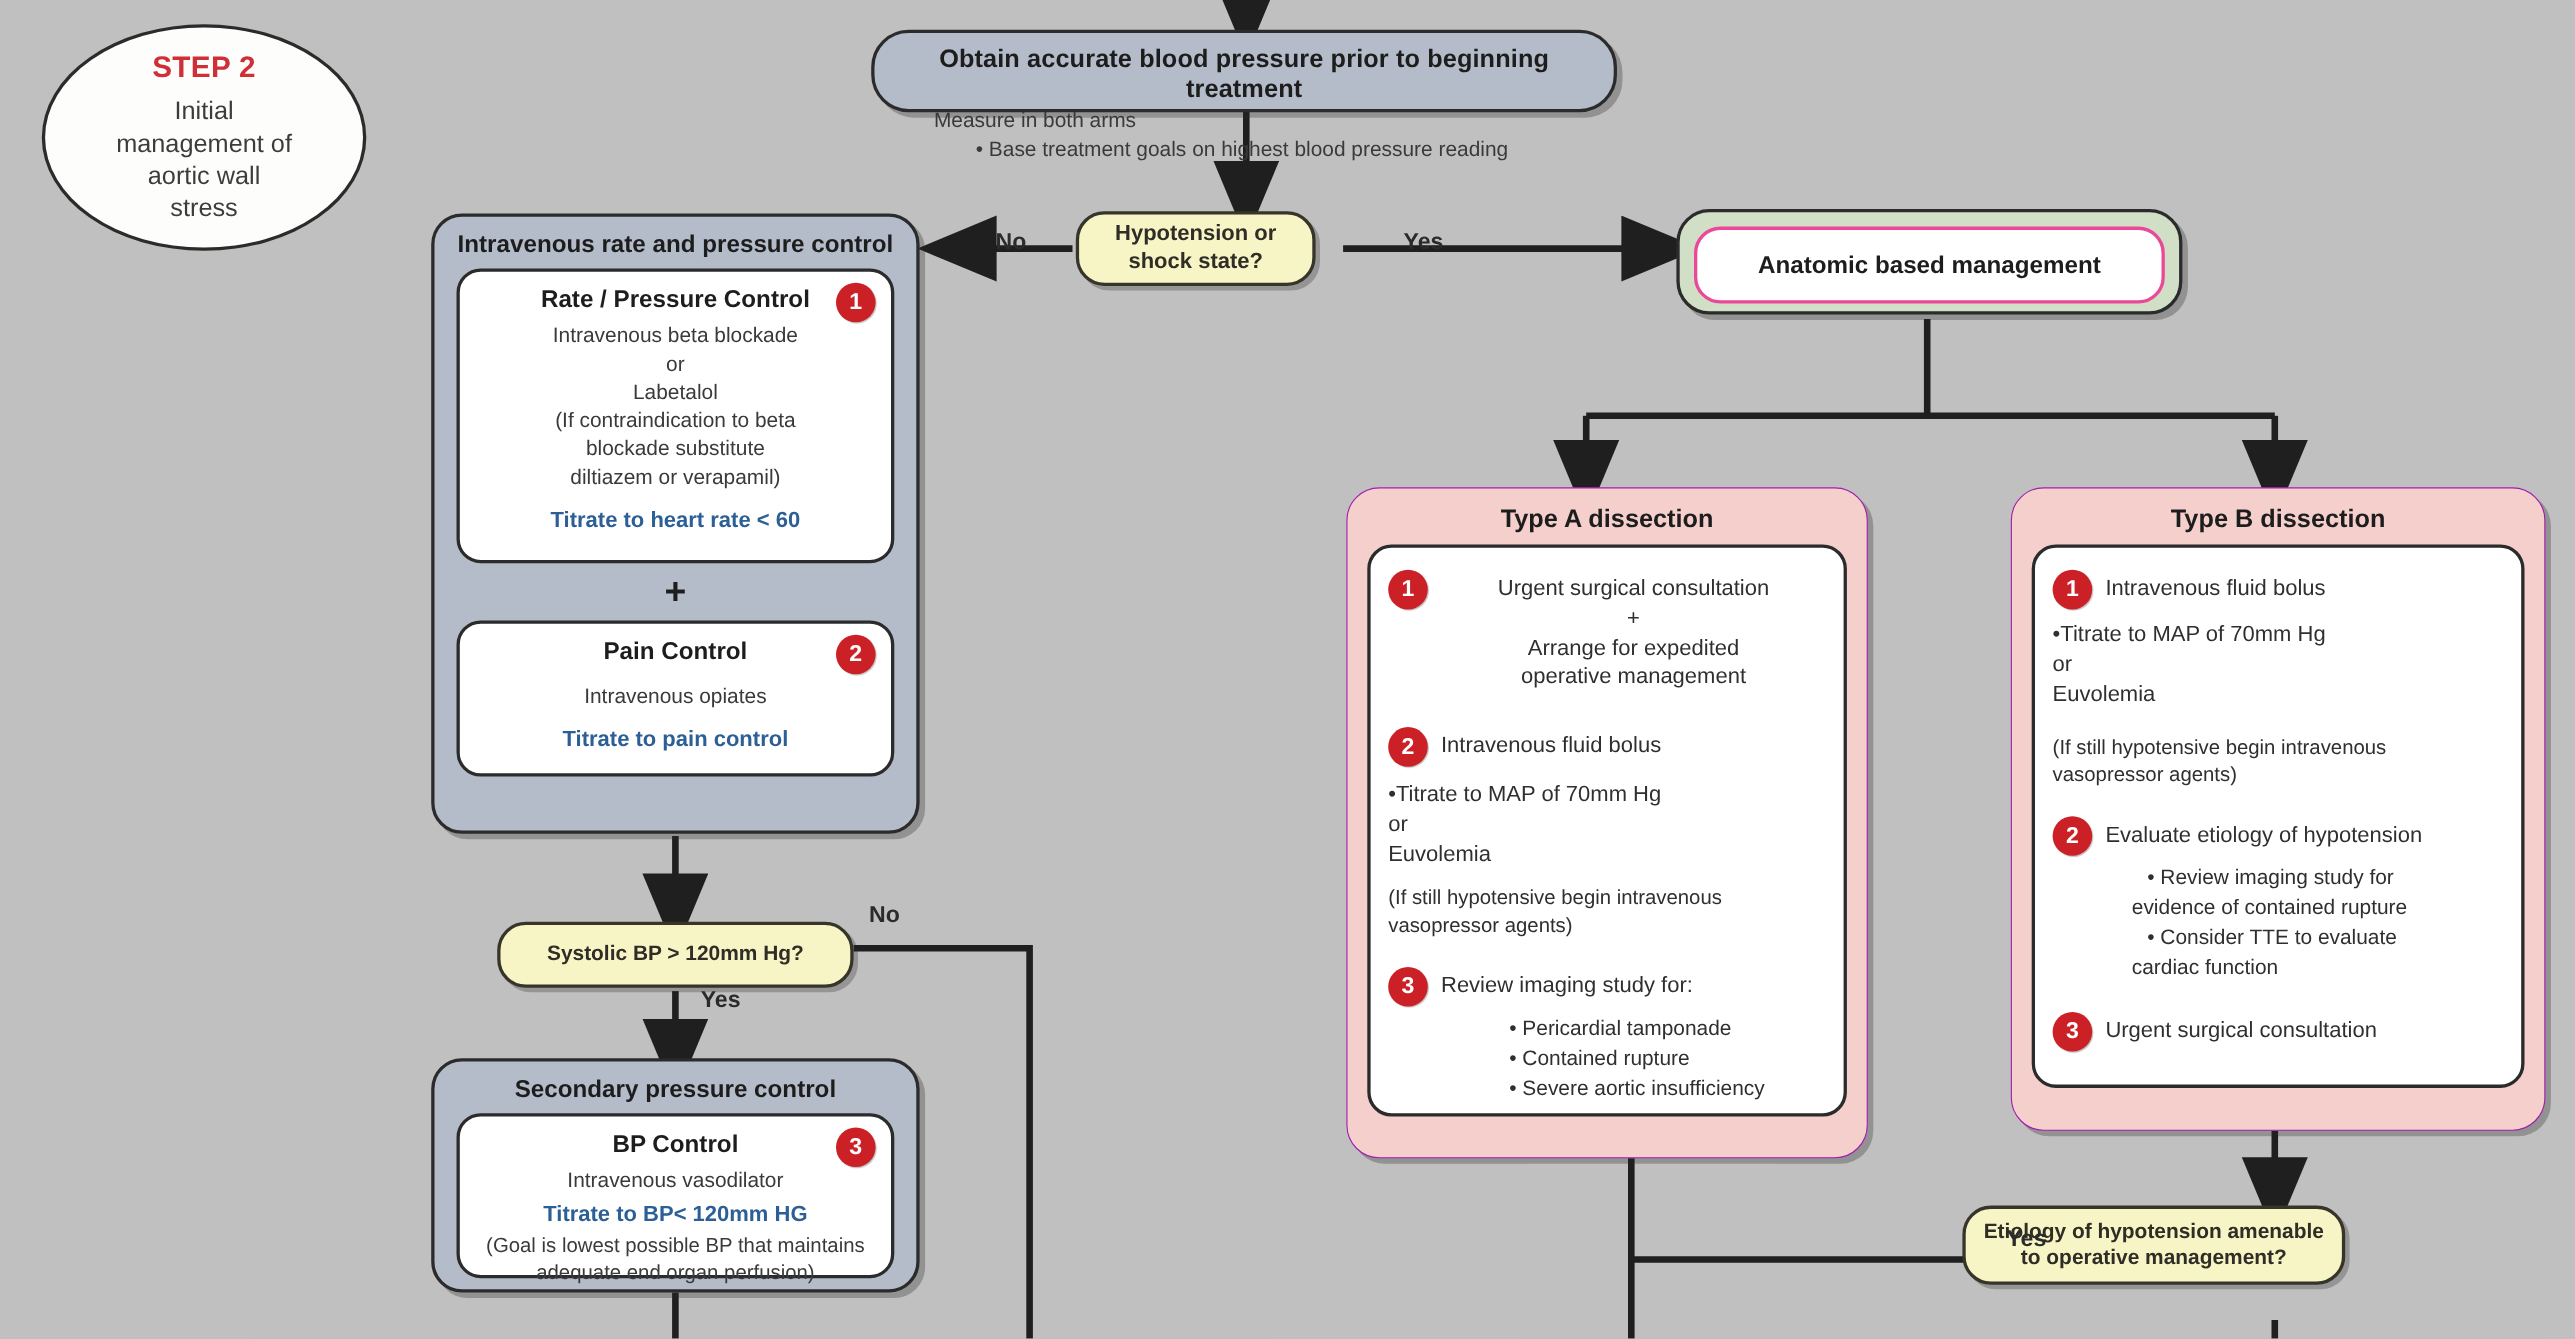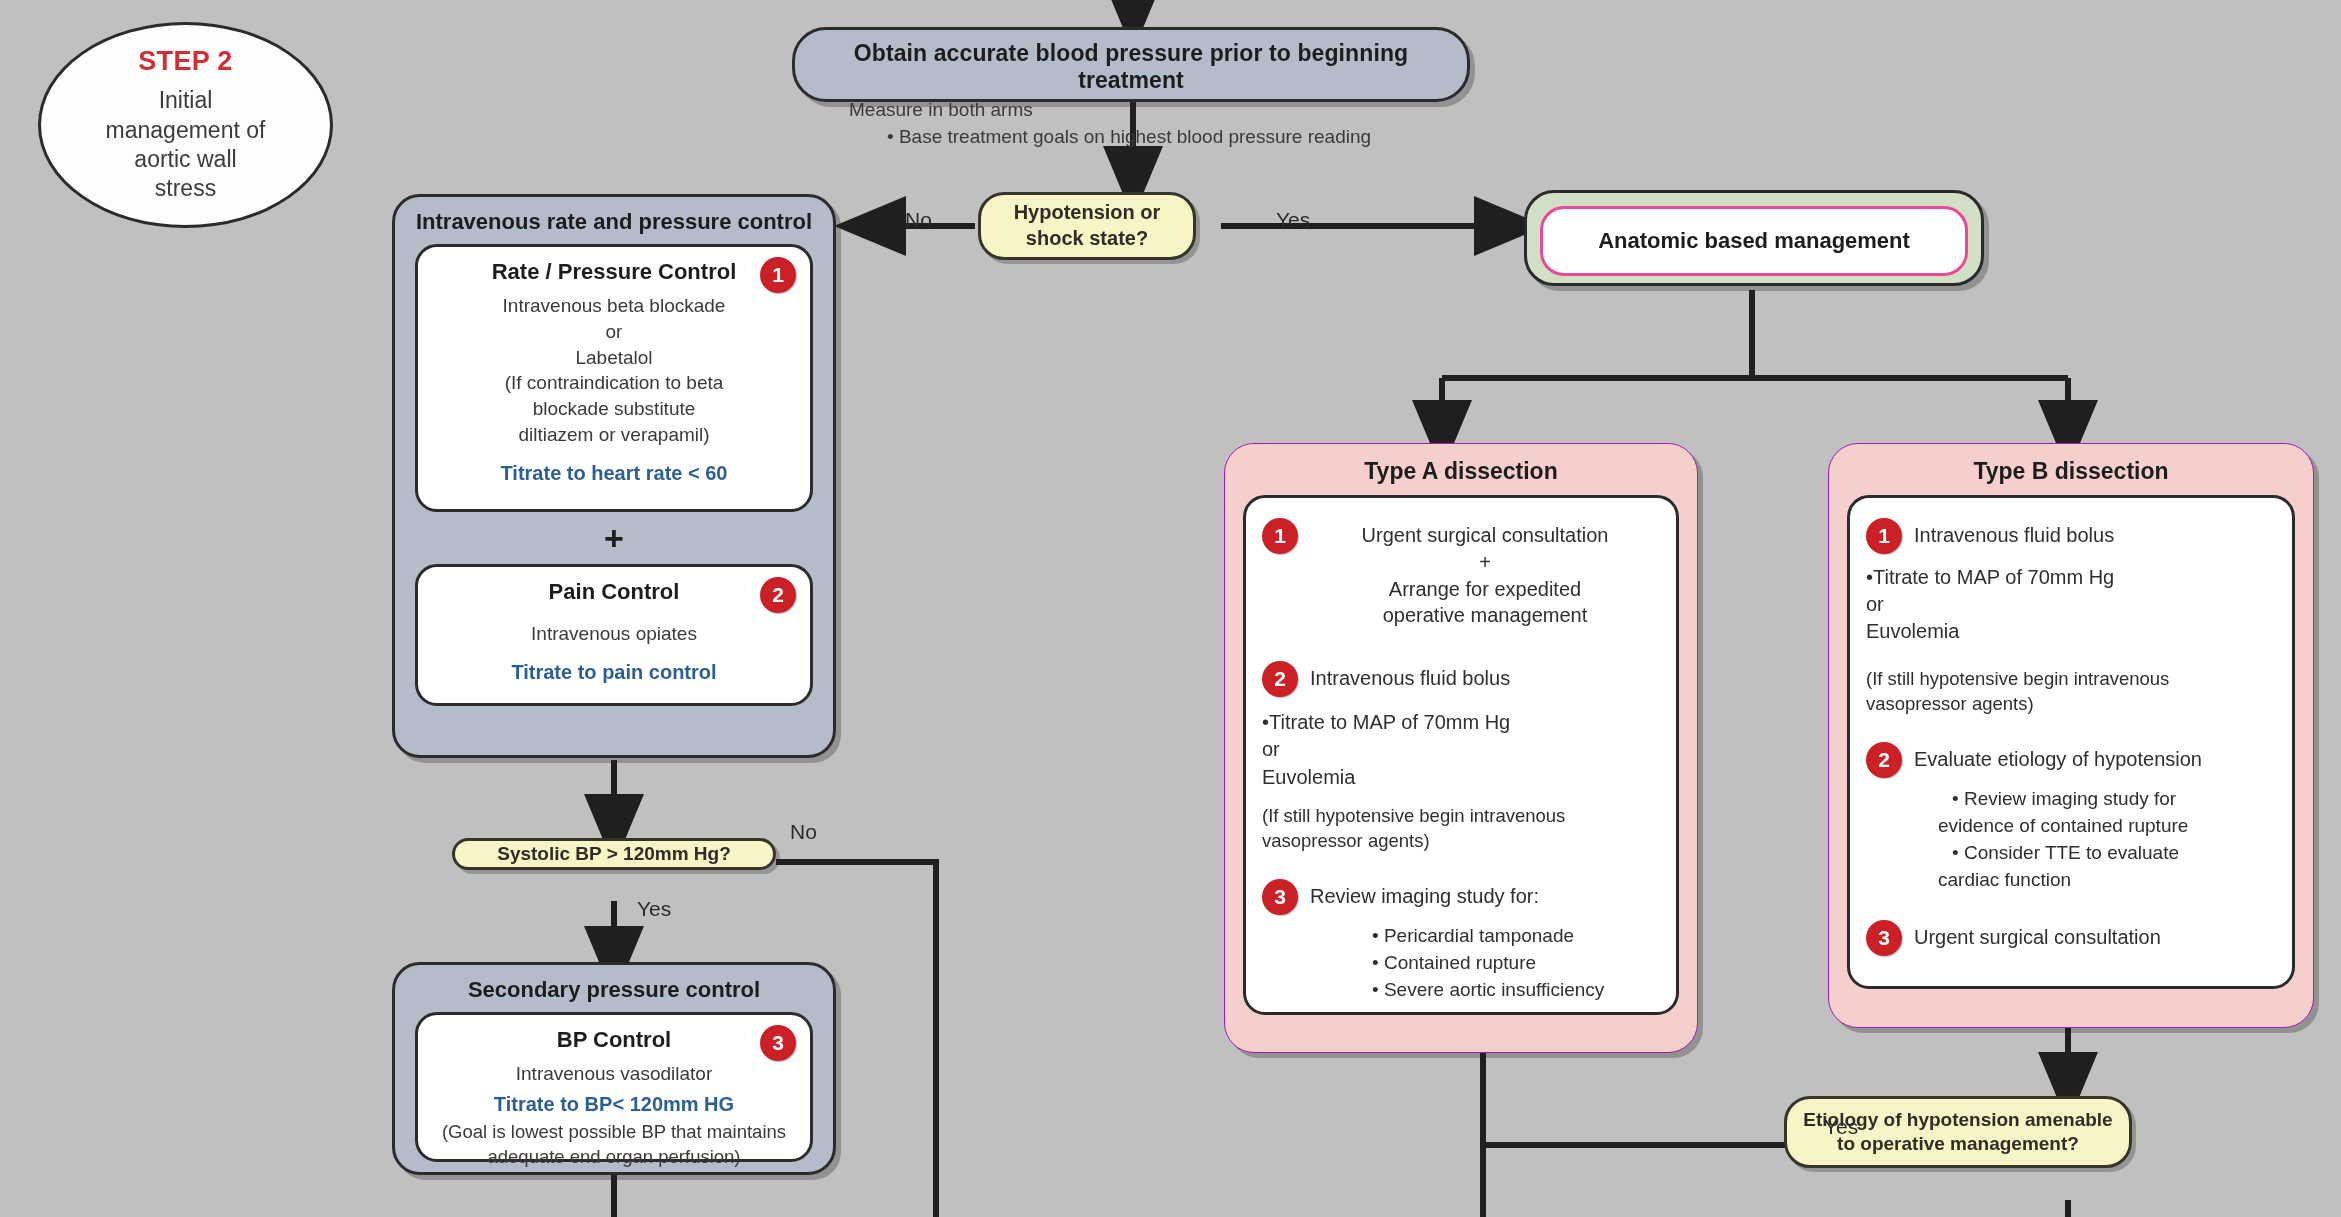--- a/index.html
+++ b/index.html
@@ -203,21 +203,21 @@
     font-size: 20px; color: #2f2f2f; line-height: 1.34; padding-top: 4px;
   }
   .step-row .step-body.center { text-align: center; }
   .step-center { text-align: left; font-size: 20px; color: #2f2f2f; line-height: 1.36; }
   .bullets { font-size: 19px; color: #2f2f2f; line-height: 1.42; }
 
   .edge-label {
     position: absolute;
     font-size: 21px;
     color: #2b2b2b;
-    font-weight: 400;
+    font-weight: 700;
   }
 </style>
 </head>
 <body>
 
 <div id="stage">
 
   <svg id="edges" viewBox="0 0 2341 1217" xmlns="http://www.w3.org/2000/svg">
     <defs>
       <marker id="ah" markerWidth="12" markerHeight="12" refX="6" refY="5" orient="auto" markerUnits="strokeWidth">
@@ -307,21 +307,21 @@
     <div class="card" style="height:142px;">
       <div class="badge corner">2</div>
       <div class="card-title">Pain Control</div>
       <div class="lines" style="margin-top:16px;">
         <div>Intravenous opiates</div>
       </div>
       <div class="titrate">Titrate to pain control</div>
     </div>
   </div>
 
-  <div class="node decision thin" style="left:452px; top:838px; width:324px; height:32px;">
+  <div class="node decision thin" style="left:452px; top:838px; width:324px; height:60px;">
     <span>Systolic BP &gt; 120mm Hg?</span>
   </div>
   <div class="edge-label" style="left:790px; top:820px;">No</div>
   <div class="edge-label" style="left:637px; top:897px;">Yes</div>
 
   <div class="node panel-slate" style="left:392px; top:962px; width:444px; height:213px;">
     <div class="panel-head">Secondary pressure control</div>
     <div class="card" style="height:150px;">
       <div class="badge corner">3</div>
       <div class="card-title">BP Control</div>

